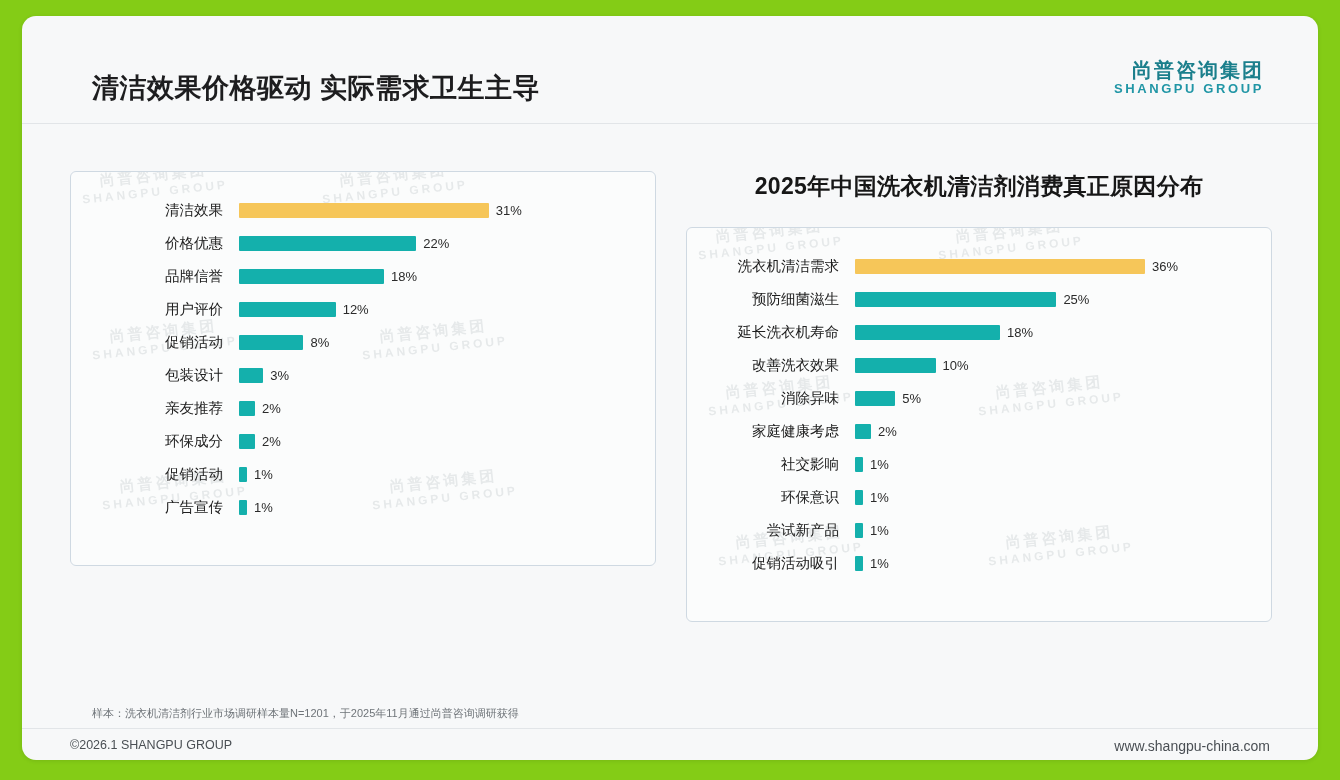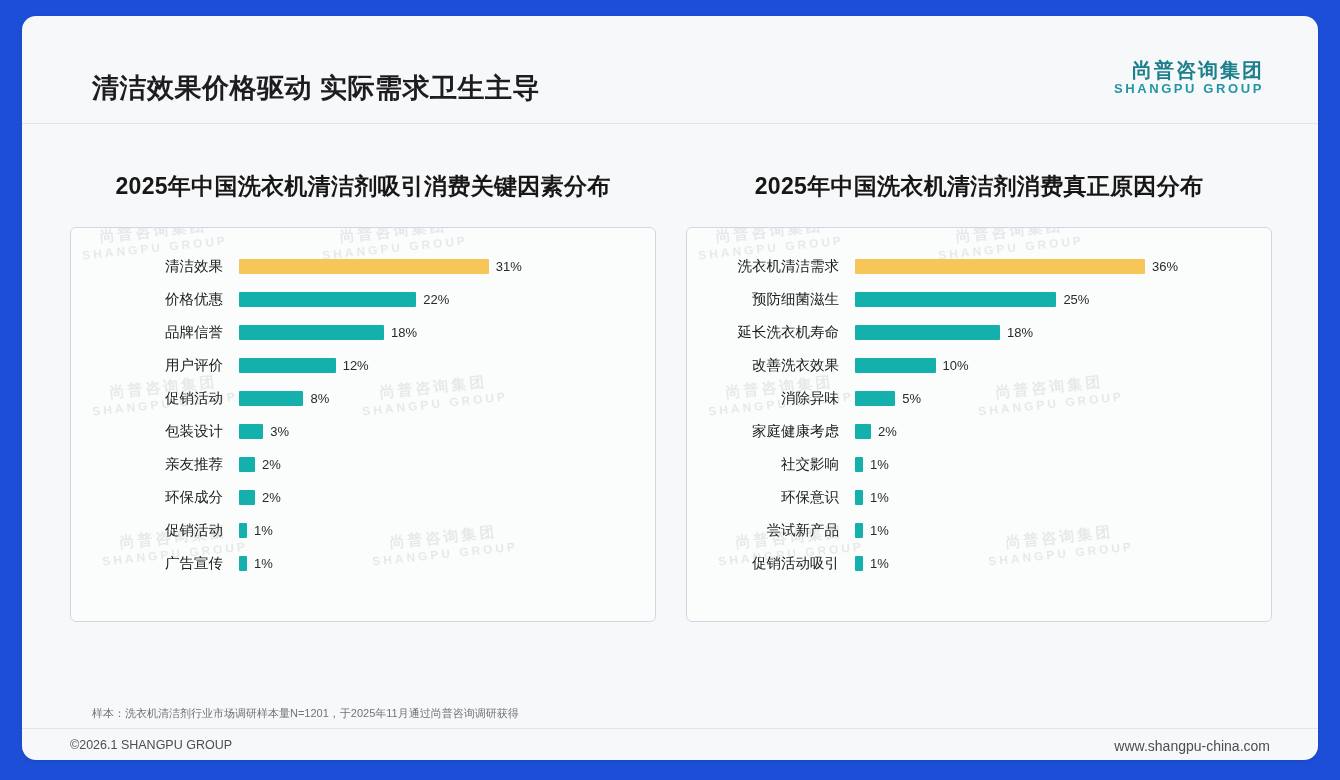--- a/index.html
+++ b/index.html
@@ -5,21 +5,21 @@
   html, body {
     margin: 0;
     padding: 0;
     background: #ffffff;
     font-family: "Liberation Sans", sans-serif;
   }
   #slide {
     position: relative;
     width: 1340px;
     height: 780px;
-    background: #1d4ed8;
+    background: #84cc16;
     overflow: hidden;
   }
   .canvas {
     position: absolute;
     left: 22px;
     top: 16px;
     width: 1296px;
     height: 744px;
     background: #f7f8f9;
     border-radius: 14px;
@@ -185,21 +185,20 @@
 
     <div class="header">
       <div class="slide-title">清洁效果价格驱动 实际需求卫生主导</div>
       <div class="brand">
         <div class="brand-cn">尚普咨询集团</div>
         <div class="brand-en">SHANGPU GROUP</div>
       </div>
     </div>
 
     <div class="panel left">
-      <div class="panel-title">2025年中国洗衣机清洁剂吸引消费关键因素分布</div>
       <div class="chart-box" id="chart-left">
         <div class="wm" style="left:10px; top:-6px;">
           <div class="a">尚普咨询集团</div>
           <div class="b">SHANGPU GROUP</div>
         </div>
         <div class="wm" style="left:250px; top:-6px;">
           <div class="a">尚普咨询集团</div>
           <div class="b">SHANGPU GROUP</div>
         </div>
         <div class="wm" style="left:20px; top:150px;">

